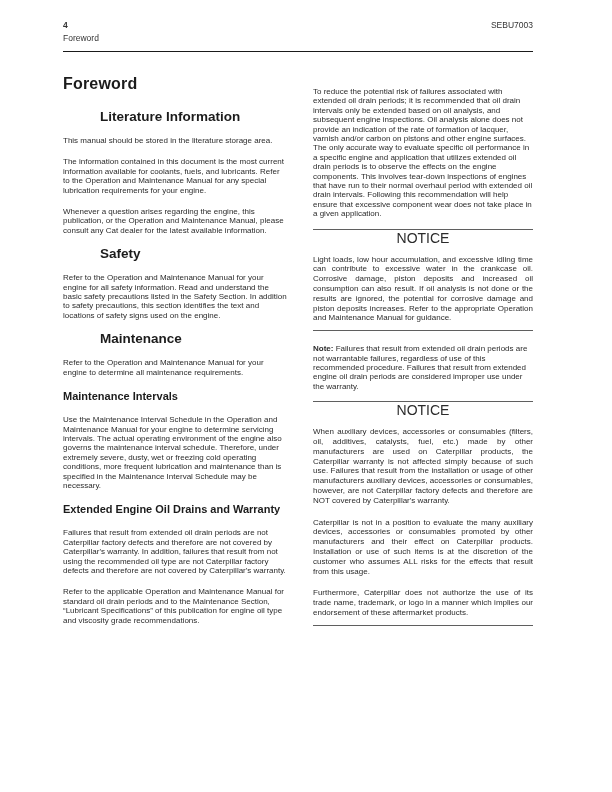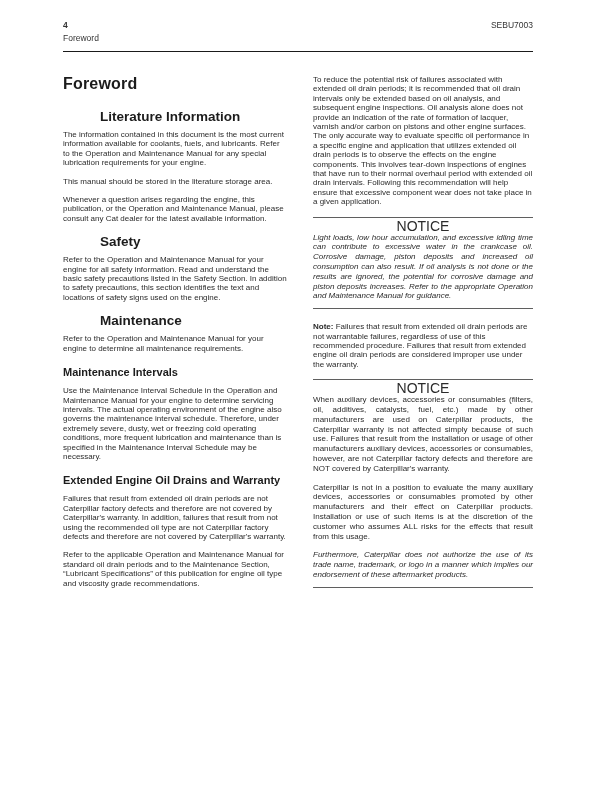--- a/index.html
+++ b/index.html
@@ -56,42 +56,42 @@
   }
   h3 {
     font-size: 11px;
     line-height: 13px;
     color: #1c1c1c;
     margin: 13px 0 7px 0;
   }
   p {
     font-size: 8px;
     line-height: 9.4px;
-    margin: 0 0 9px 0;
+    margin: 12px 0 9px 0;
     text-align: left;
   }
   .bold { font-weight: bold; }
   
   .notice {
     border-top: 1px solid #5f5f5f;
     border-bottom: 1px solid #5f5f5f;
     padding: 3px 0 7px 0;
     margin: 10px 0 13px 0;
   }
   .notice .notice-label {
     text-align: center;
     font-size: 14px;
     line-height: 10px;
     margin: 0 0 2px 0;
   }
   .notice p {
     text-align: justify;
     line-height: 9.8px;
   }
-  .notice p:last-child { margin-bottom: 0; font-style: italic; }
+  .notice p:last-child { margin-bottom: 0; }
 </style>
 </head>
 <body>
 
 <div class="page">
 
   <div class="running-header">
     <div>
       <div class="page-num">4</div>
       <div>Foreword</div>
@@ -99,22 +99,22 @@
     <div>SEBU7003</div>
   </div>
   <hr class="header-rule">
 
   <div class="columns">
 
     <div class="col left">
       <h1>Foreword</h1>
 
       <h2>Literature Information</h2>
+      <p>This manual should be stored in the literature storage area.</p>
       <p>The information contained in this document is the most current information available for coolants, fuels, and lubricants. Refer to the Operation and Maintenance Manual for any special lubrication requirements for your engine.</p>
-      <p>This manual should be stored in the literature storage area.</p>
       <p>Whenever a question arises regarding the engine, this publication, or the Operation and Maintenance Manual, please consult any Cat dealer for the latest available information.</p>
 
       <h2>Safety</h2>
       <p>Refer to the Operation and Maintenance Manual for your engine for all safety information. Read and understand the basic safety precautions listed in the Safety Section. In addition to safety precautions, this section identifies the text and locations of safety signs used on the engine.</p>
 
       <h2>Maintenance</h2>
       <p>Refer to the Operation and Maintenance Manual for your engine to determine all maintenance requirements.</p>
 
       <h3>Maintenance Intervals</h3>
       <p>Use the Maintenance Interval Schedule in the Operation and Maintenance Manual for your engine to determine servicing intervals. The actual operating environment of the engine also governs the maintenance interval schedule. Therefore, under extremely severe, dusty, wet or freezing cold operating conditions, more frequent lubrication and maintenance than is specified in the Maintenance Interval Schedule may be necessary.</p>

